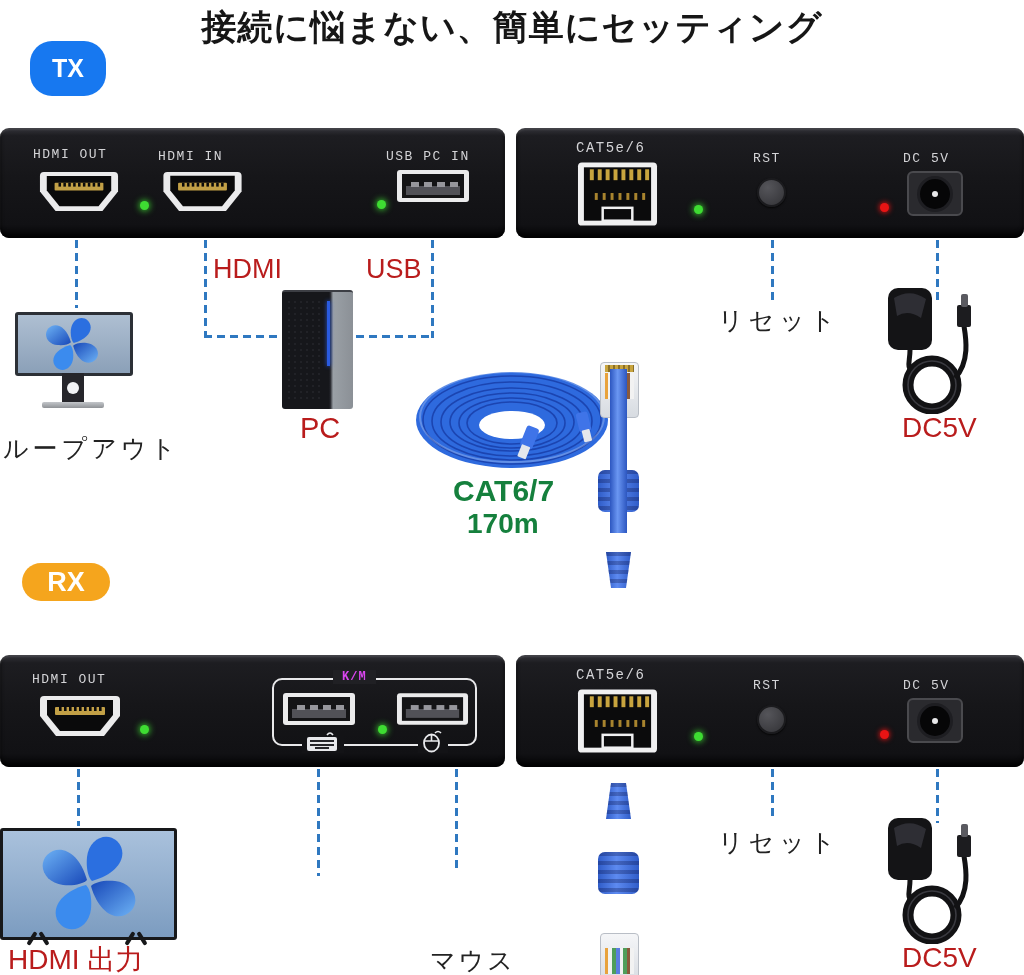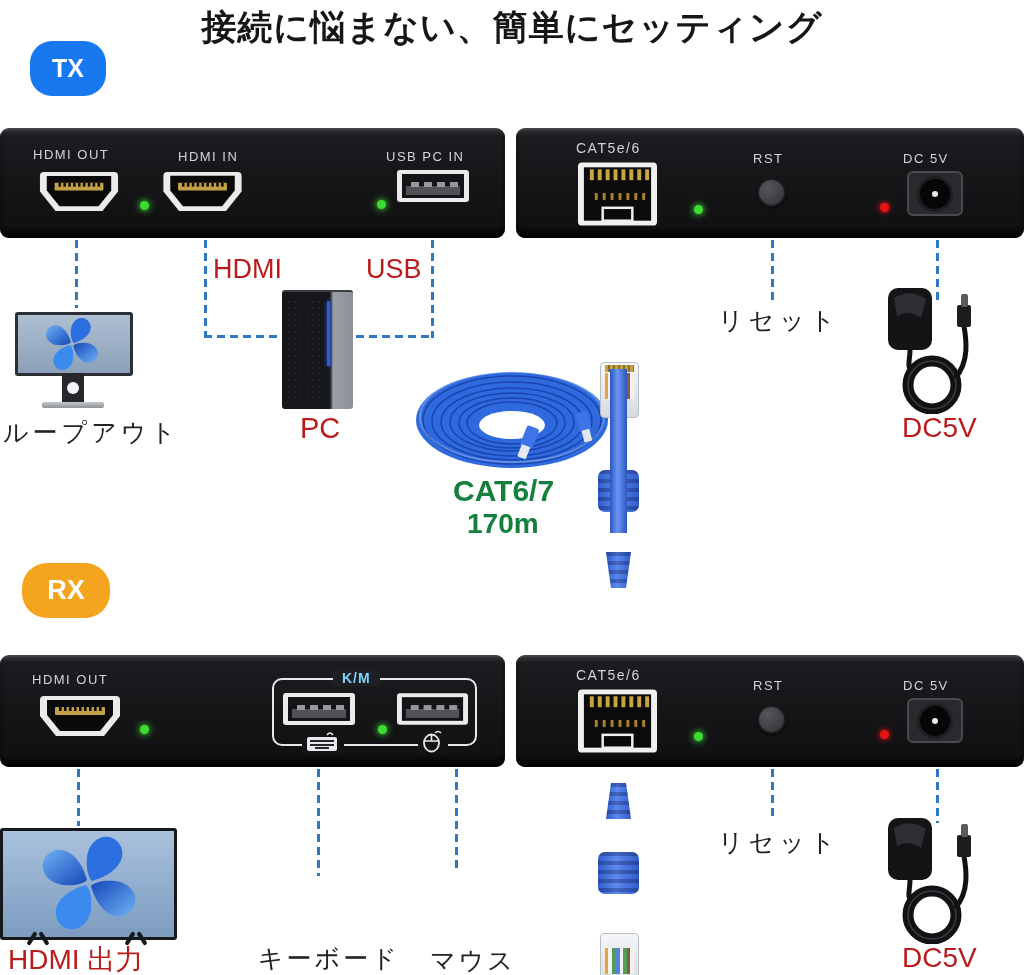--- a/index.html
+++ b/index.html
@@ -4,41 +4,41 @@
 <style>
   html,body{margin:0;padding:0;background:#fff;}
   #canvas{position:relative;width:1024px;height:975px;background:#fff;overflow:hidden;
           font-family:"Liberation Sans","DejaVu Sans",sans-serif;}
   .abs{position:absolute;}
 
   
   .title{left:0;right:0;top:4px;text-align:center;font-size:35px;font-weight:600;color:#161616;letter-spacing:1px;}
   .badge{color:#fff;font-weight:700;display:flex;align-items:center;justify-content:center;}
   .badge-tx{left:30px;top:41px;width:76px;height:55px;border-radius:22px;background:#1778F0;font-size:25px;}
-  .badge-rx{left:22px;top:563px;width:88px;height:55px;border-radius:25px;background:#F5A51D;font-size:27px;}
+  .badge-rx{left:22px;top:563px;width:88px;height:38px;border-radius:25px;background:#F5A51D;font-size:27px;}
   .big-label{font-weight:400;color:#b91c1c;font-size:27px;}
   .jp-label{font-weight:500;color:#222;font-size:25px;}
   .blue-label{font-weight:700;color:#15803d;}
 
   
   .panel{background:linear-gradient(180deg,#34343a 0%,#1d1d21 7%,#161619 45%,#111114 88%,#030304 100%);
-         border-radius:9px;box-shadow:inset 0 2px 2px rgba(255,255,255,.10), inset 0 -3px 4px rgba(0,0,0,.85);}
+         border-radius:9px;box-shadow:inset 0 2px 2px rgba(255,255,255,.10), inset 0 -3px 4px rgba(0,0,0,.85);font-family:Liberation Mono, monospace;}
   .port-label{color:#d4d4d7;font-size:13px;font-weight:500;letter-spacing:1.5px;white-space:nowrap;}
   .led{width:9px;height:9px;border-radius:50%;}
   .led-green{background:#3EDC32;box-shadow:0 0 6px 1px rgba(62,220,50,.85);}
   .led-red{background:#E81414;box-shadow:0 0 5px 1px rgba(232,20,20,.8);}
   .rst-btn{width:25px;height:25px;border-radius:50%;background:radial-gradient(circle at 35% 30%,#55555a,#323236);
            border:2px solid #1b1b1e;box-shadow:0 1px 2px rgba(0,0,0,.8);}
   .dc-jack{width:52px;height:41px;border-radius:6px;background:#2a2a2e;border:2px solid #4a4a4e;
            display:flex;align-items:center;justify-content:center;}
   .dc-hole{width:30px;height:30px;border-radius:50%;background:#060607;border:3px solid #1e1e22;
            display:flex;align-items:center;justify-content:center;}
   .dc-pin{width:6px;height:6px;border-radius:50%;background:#e8e8ea;}
   .km-bracket{border:2px solid #e8e8ea;border-radius:10px;}
-  .km-label{background:#202024;padding:0 9px;color:#7dd3fc;font-size:14px;font-weight:600;letter-spacing:1px;}
+  .km-label{background:#202024;padding:0 9px;color:#d946ef;font-size:12px;font-weight:600;letter-spacing:1px;}
   .icon-bg{background:#131316;padding:0 4px;}
 
   
   .vdash{width:3px;background:repeating-linear-gradient(180deg,#2F78C0 0 8px,transparent 8px 13px);}
   .hdash{height:3px;background:repeating-linear-gradient(90deg,#2F78C0 0 8px,transparent 8px 13px);}
 
   
   .monitor-frame{background:#2c3036;border-radius:3px;padding:3px;}
   .monitor-screen{width:100%;height:100%;background:linear-gradient(180deg,#aebfd2,#8ba0b8);position:relative;overflow:hidden;}
   .monitor-stand{background:#26262b;display:flex;align-items:center;justify-content:center;}
@@ -200,21 +200,21 @@
   <div class="abs vdash" style="left:455px;top:769px;height:104px;"></div>
   <div class="abs vdash" style="left:771px;top:769px;height:52px;"></div>
   <div class="abs vdash" style="left:936px;top:769px;height:54px;"></div>
 
   <div class="abs panel" style="left:0;top:128px;width:505px;height:110px;">
     <div class="abs port-label" style="left:33px;top:19px;">HDMI OUT</div>
     <svg class="abs" style="left:38px;top:42px;width:82px;height:43px;">
         <use href="#sym-hdmi"></use>
       </svg>
     <div class="abs led led-green" style="left:140px;top:73px;"></div>
-    <div class="abs port-label" style="left:178px;top:21px;">HDMI IN</div>
+    <div class="abs port-label" style="left:158px;top:21px;">HDMI IN</div>
     <svg class="abs" style="left:161px;top:42px;width:83px;height:43px;">
         <use href="#sym-hdmi"></use>
       </svg>
     <div class="abs led led-green" style="left:377px;top:72px;"></div>
     <div class="abs port-label" style="left:386px;top:21px;text-align:right;">USB PC IN</div>
     <svg class="abs" style="left:396px;top:41px;width:74px;height:34px;">
         <use href="#sym-usb"></use>
       </svg>
   </div>
 
@@ -242,21 +242,21 @@
     <div class="monitor-screen">
       <svg class="abs" style="left:26px;top:1px;width:56px;height:56px;">
           <use href="#sym-bloom"></use>
         </svg>
     </div>
   </div>
   <div class="abs monitor-stand" style="left:62px;top:373px;width:22px;height:30px;">
       <div class="stand-hole"></div>
     </div>
   <div class="abs monitor-base" style="left:42px;top:402px;width:62px;height:6px;"></div>
-  <div class="abs jp-label" style="left:3px;top:416px;letter-spacing:4px;">ループアウト</div>
+  <div class="abs jp-label" style="left:3px;top:432px;letter-spacing:4px;">ループアウト</div>
 
   <div class="abs pc-tower" style="left:282px;top:290px;width:71px;height:117px;">
     <div class="pc-vents"></div>
     <div class="pc-accent"></div>
   </div>
   <div class="abs big-label" style="left:300px;top:412px;font-size:29px;">PC</div>
 
   <svg class="abs" style="left:412px;top:368px;width:200px;height:110px;">
       <use href="#sym-coil"></use>
     </svg>
@@ -338,21 +338,20 @@
           <use href="#sym-bloom"></use>
         </svg>
     </div>
   </div>
   <div class="abs foot-leg" style="left:30px;top:931px;transform:rotate(32deg);"></div>
   <div class="abs foot-leg" style="left:42px;top:931px;transform:rotate(-32deg);"></div>
   <div class="abs foot-leg" style="left:128px;top:931px;transform:rotate(32deg);"></div>
   <div class="abs foot-leg" style="left:140px;top:931px;transform:rotate(-32deg);"></div>
   <div class="abs big-label" style="left:8px;top:941px;font-size:28px;">HDMI 出力</div>
 
-  <div class="abs jp-label" style="left:258px;top:942px;letter-spacing:3px;">キーボード</div>
 
   <div class="abs jp-label" style="left:430px;top:944px;letter-spacing:3px;">マウス</div>
 
   <div class="abs jp-label" style="left:718px;top:826px;letter-spacing:5px;">リセット</div>
   <svg class="abs" style="left:886px;top:816px;width:92px;height:128px;">
       <use href="#sym-adapter"></use>
     </svg>
   <div class="abs big-label" style="left:902px;top:942px;font-size:28px;">DC5V</div>
 
 </div>

